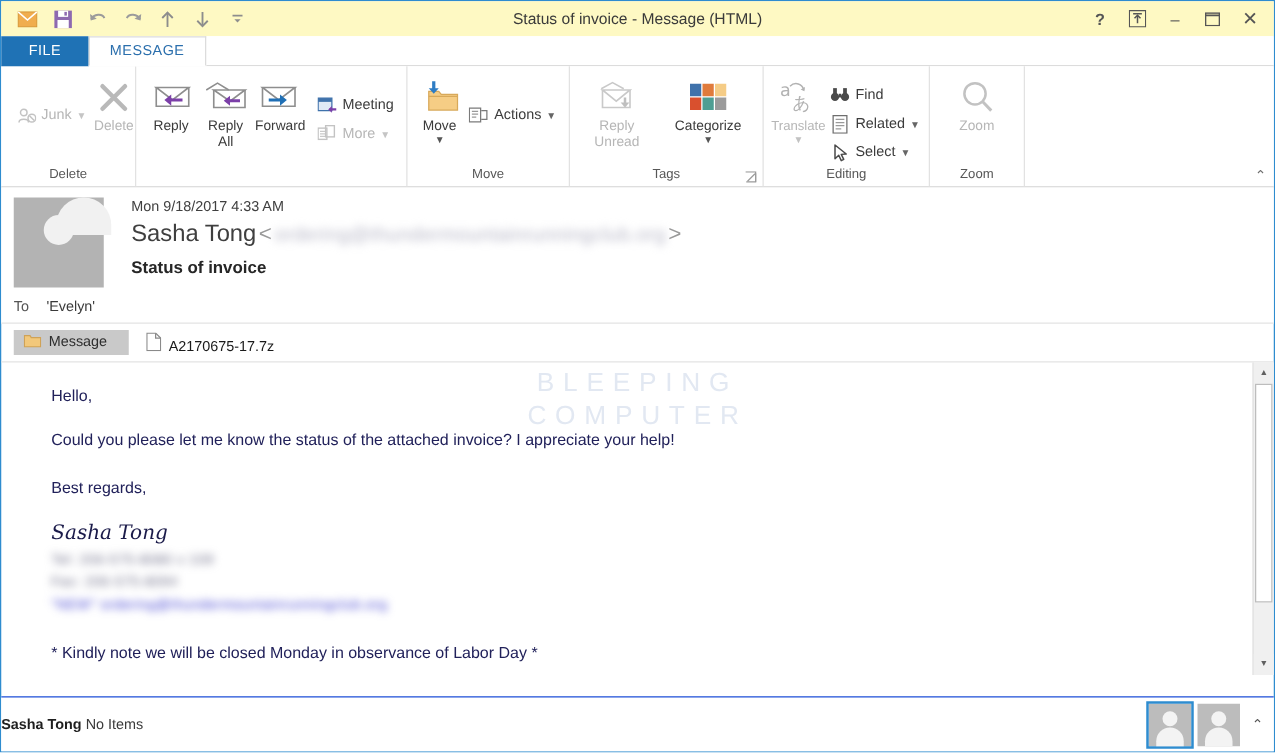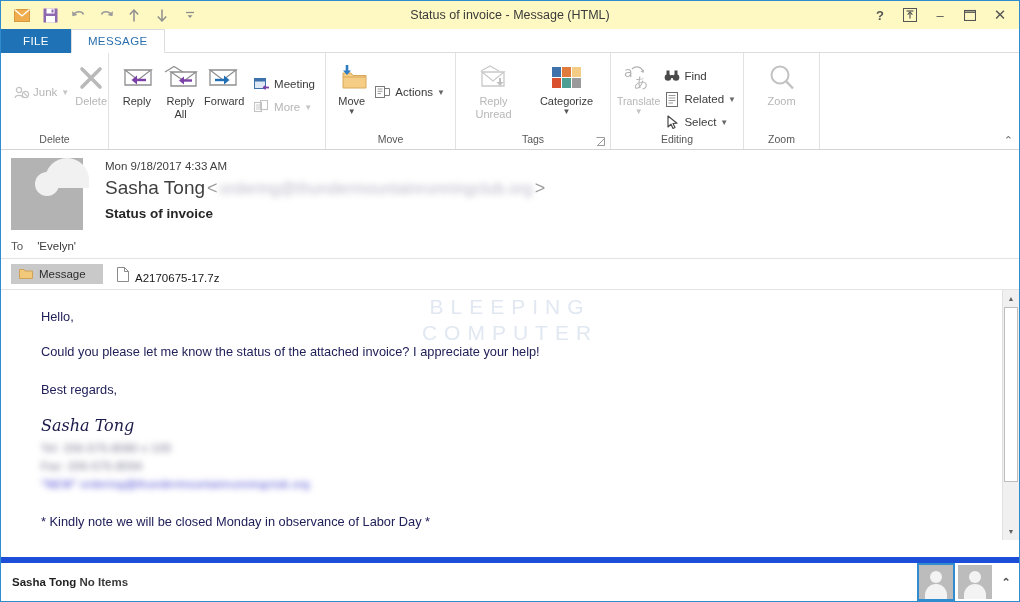--- a/index.html
+++ b/index.html
@@ -291,24 +291,23 @@
     background: #ffffff;
     border: 1px solid #bdbdbd;
   }
 
   
   .statusbar {
     position: absolute;
     left: 0; right: 0; bottom: 0;
     height: 44px;
     background: #ffffff;
-    border-top: 6px solid #1d4ed8;
+    border-top: 1px solid #1d4ed8;
     display: flex; align-items: center;
-    padding-left: 11px;
-    font-weight: bold;
+    padding-left: 0;
   }
   .status-text { font-size: 11.5px; color: #3a3a3a; }
   .status-text b { color: #1f1f1f; }
   .people-pane {
     position: absolute; right: 4px; top: 50%;
     transform: translateY(-50%);
     display: flex; align-items: center; gap: 5px;
   }
   .pp-avatar {
     width: 34px; height: 34px;

